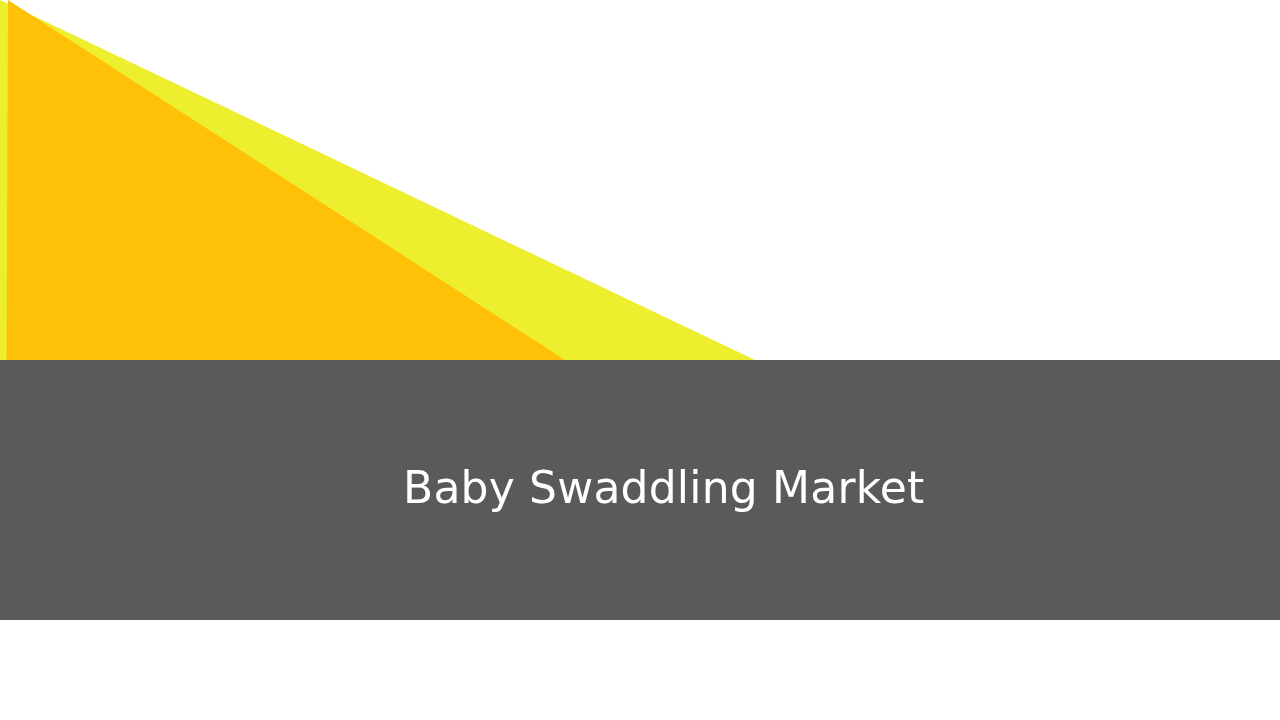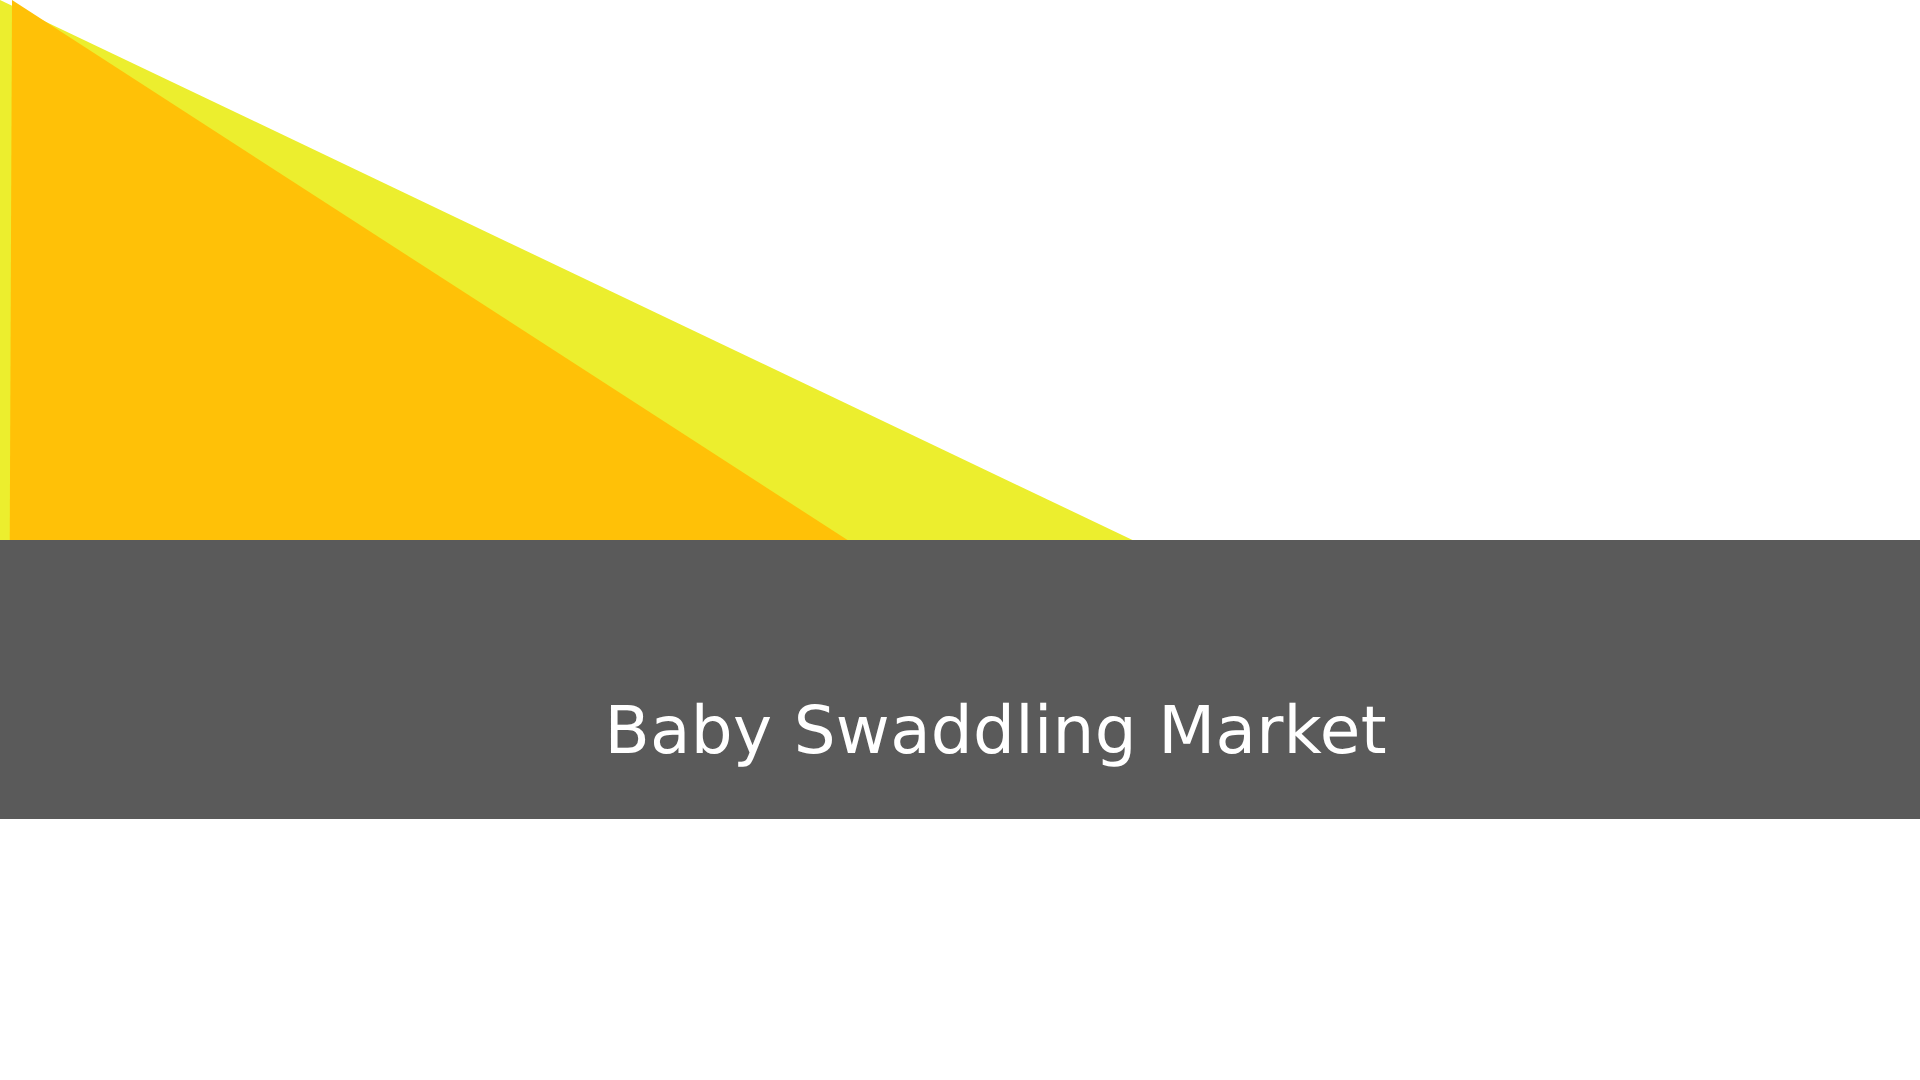--- a/index.html
+++ b/index.html
@@ -6,21 +6,21 @@
     margin: 0;
     padding: 0;
     background: #ffffff;
   }
   body {
     font-family: "DejaVu Sans", sans-serif;
   }
   #cover {
     position: relative;
     width: 1280px;
-    height: 546px;
+    height: 620px;
     overflow: hidden;
     background: #ffffff;
   }
   
   #shapes {
     position: absolute;
     inset: 0;
     width: 1280px;
     height: 720px;
     display: block;

